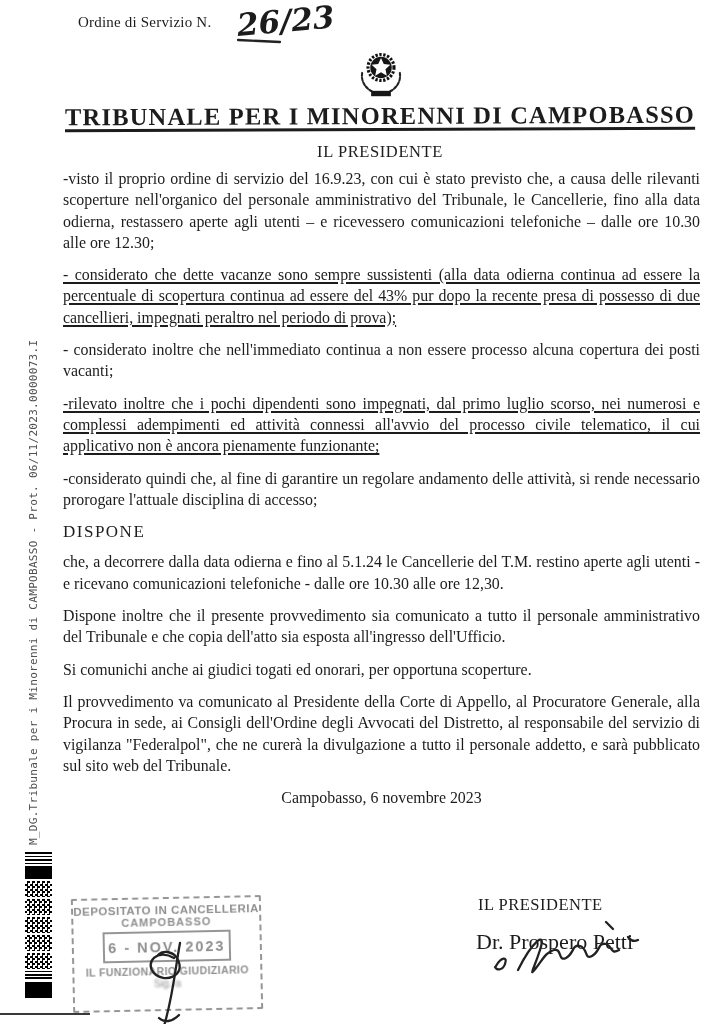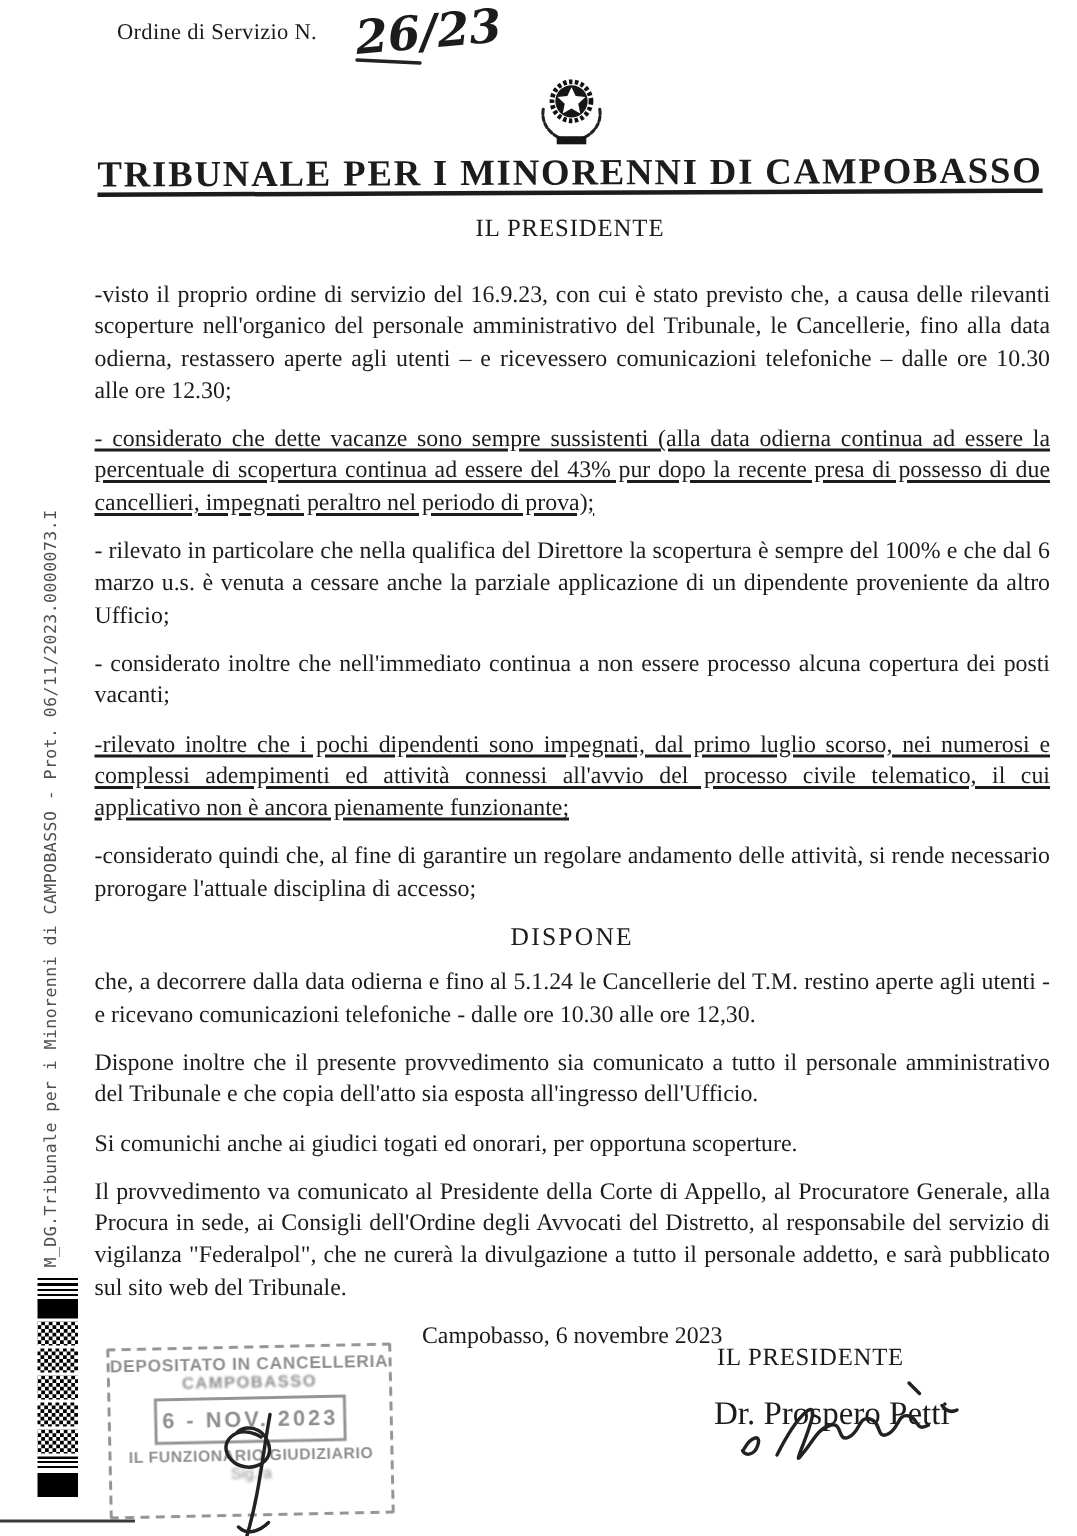--- a/index.html
+++ b/index.html
@@ -20,25 +20,25 @@
   
   .doc-title{
     position:absolute;left:58px;top:102px;width:644px;text-align:center;
     font-size:24.5px;font-weight:bold;letter-spacing:1.2px;
     text-decoration:underline;text-decoration-thickness:2.5px;text-underline-offset:4px;
     transform:rotate(-.25deg);
   }
   .doc-subtitle{position:absolute;left:58px;top:142px;width:644px;text-align:center;
     font-size:16.5px;letter-spacing:.6px;}
   
-  .body-text{position:absolute;left:63px;top:186px;width:637px;
+  .body-text{position:absolute;left:63px;top:168px;width:637px;
     font-size:15.9px;line-height:21.3px;text-align:justify;}
   .body-text p{margin:0 0 11px 0;}
   .body-text p.u{text-decoration:underline;text-decoration-thickness:1.5px;text-underline-offset:2px;}
-  .dispone{margin:2px 0 9px 0 !important;text-align:center;font-size:17px;letter-spacing:1.5px;}
+  .dispone{margin:2px 0 9px 0 !important;text-align:left;font-size:17px;letter-spacing:1.5px;}
   .date-line{margin-top:3px !important;text-align:center;}
   
   .stamp{
     position:absolute;left:72px;top:897px;width:186px;height:110px;
     border:2px dashed #8d8d8d;border-radius:2px;color:#858585;
     text-align:center;transform:rotate(-1.2deg);filter:blur(.45px);opacity:.92;
     font-family:"Liberation Sans",sans-serif;
   }
   .stamp .l1{margin-top:5px;font-size:11.5px;font-weight:bold;letter-spacing:.5px;}
   .stamp .l2{font-size:11px;font-weight:bold;letter-spacing:1px;filter:blur(.6px);}
@@ -87,21 +87,20 @@
     <path d="M51,30 C53,42 44,51 33,53" stroke-width="3.4" stroke-dasharray="3.4,2"></path>
     <rect x="19" y="50" width="22" height="6" fill="#161616" stroke="none"></rect>
   </svg>
 
   <div class="doc-title">TRIBUNALE PER I MINORENNI DI CAMPOBASSO</div>
   <div class="doc-subtitle">IL PRESIDENTE</div>
 
   <div class="body-text">
     <p>-visto il proprio ordine di servizio del 16.9.23, con cui è stato previsto che, a causa delle rilevanti scoperture nell'organico del personale amministrativo del Tribunale, le Cancellerie, fino alla data odierna, restassero aperte agli utenti – e ricevessero comunicazioni telefoniche – dalle ore 10.30 alle ore 12.30;</p>
     <p class="u">- considerato che dette vacanze sono sempre sussistenti (alla data odierna continua ad essere la percentuale di scopertura continua ad essere del 43% pur dopo la recente presa di possesso di due cancellieri, impegnati peraltro nel periodo di prova);</p>
-    <p>- rilevato in particolare che nella qualifica del Direttore la scopertura è sempre del 100% e che dal 6 marzo u.s. è venuta a cessare anche la parziale applicazione di un dipendente proveniente da altro Ufficio;</p>
     <p>- considerato inoltre che nell'immediato continua a non essere processo alcuna copertura dei posti vacanti;</p>
     <p class="u">-rilevato inoltre che i pochi dipendenti sono impegnati, dal primo luglio scorso, nei numerosi e complessi adempimenti ed attività connessi all'avvio del processo civile telematico, il cui applicativo non è ancora pienamente funzionante;</p>
     <p>-considerato quindi che, al fine di garantire un regolare andamento delle attività, si rende necessario prorogare l'attuale disciplina di accesso;</p>
     <p class="dispone">DISPONE</p>
     <p>che, a decorrere dalla data odierna e fino al 5.1.24  le Cancellerie del T.M. restino aperte agli utenti - e ricevano comunicazioni telefoniche - dalle ore 10.30 alle ore 12,30.</p>
     <p>Dispone inoltre che il presente provvedimento sia comunicato a tutto il personale amministrativo del Tribunale e che copia dell'atto sia esposta all'ingresso dell'Ufficio.</p>
     <p>Si comunichi anche ai giudici togati ed onorari, per opportuna scoperture.</p>
     <p>Il provvedimento va comunicato al Presidente della Corte di Appello, al Procuratore Generale, alla Procura in sede, ai Consigli dell'Ordine degli Avvocati del Distretto, al responsabile del servizio di vigilanza "Federalpol", che ne curerà la divulgazione a tutto il personale addetto, e sarà pubblicato sul sito web del Tribunale.</p>
     <p class="date-line">Campobasso, 6 novembre 2023</p>
   </div>

